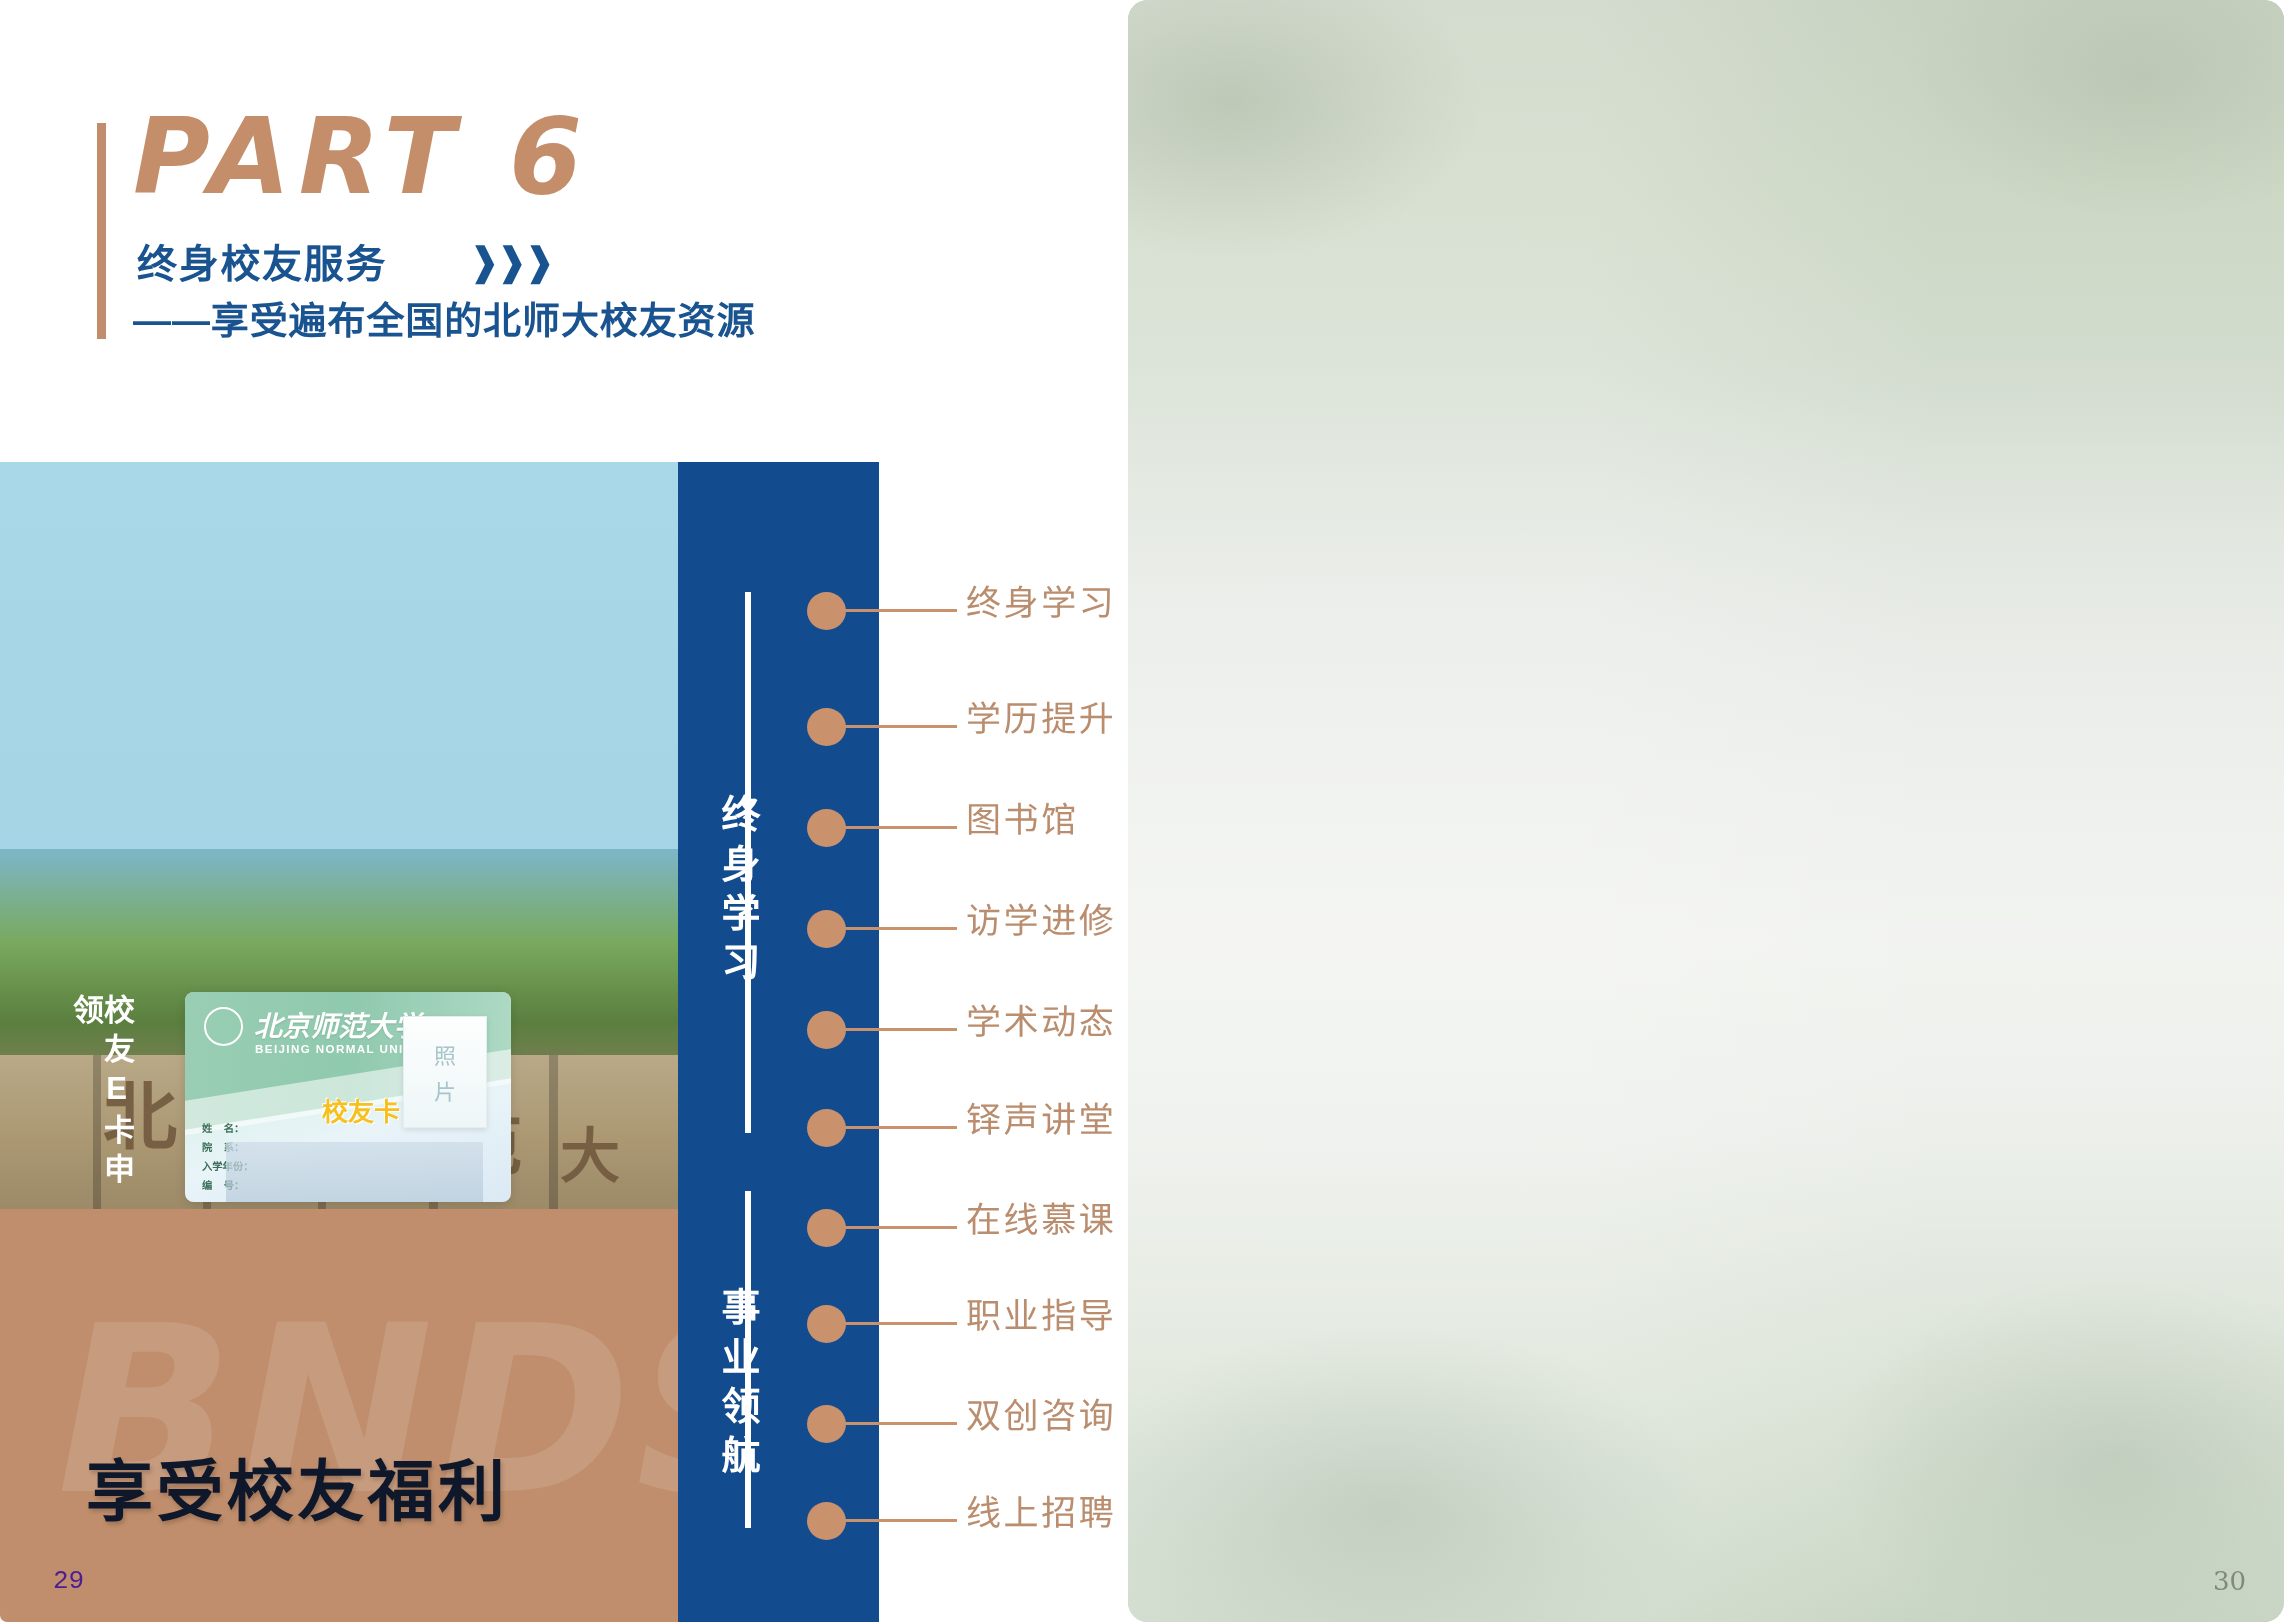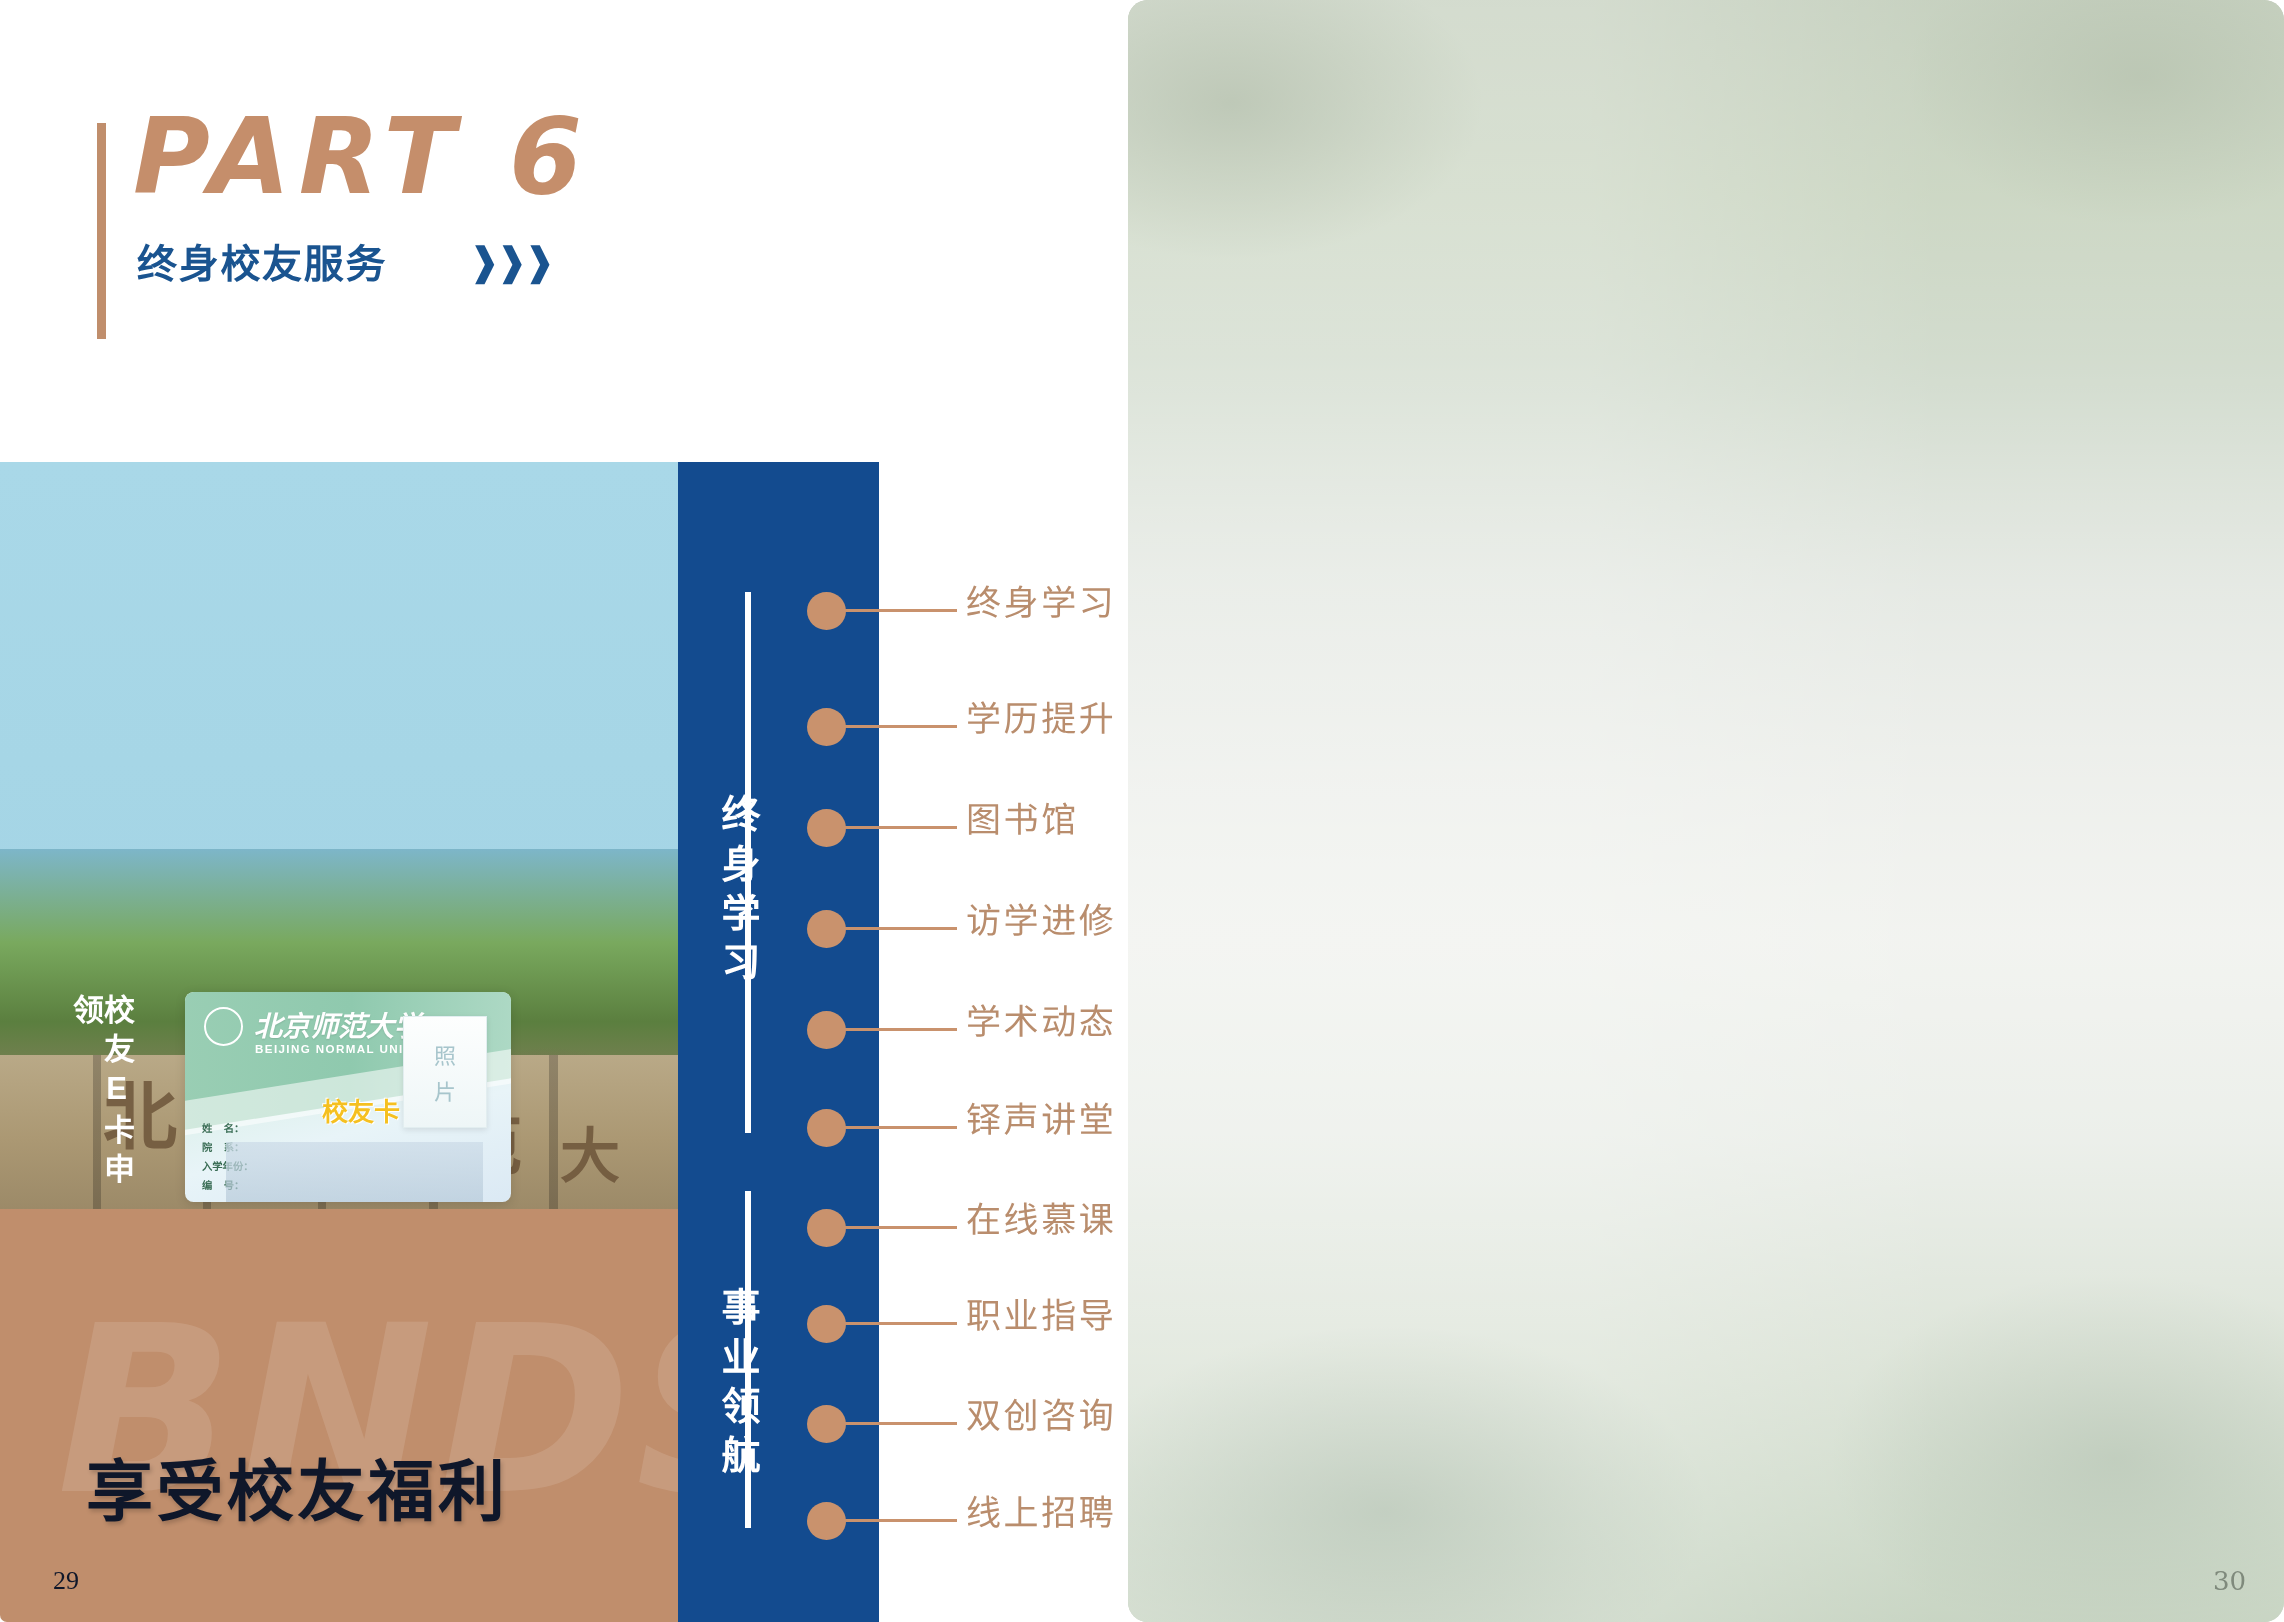--- a/index.html
+++ b/index.html
@@ -185,22 +185,22 @@
     letter-spacing: 5.1px; white-space: nowrap;
   }
   .benefit-title {
     position: absolute; left: 86px; top: 249px;
     font-size: 67px; line-height: 1; font-weight: bold;
     color: #0f172a; letter-spacing: 3.4px; white-space: nowrap;
     text-shadow: 1.7px 2.6px 4.3px rgba(0,0,0,.18);
   }
   .page-num-left {
     position: absolute; left: 53px; bottom: 27.5px;
-    font-size: 26px; color: #0f172a;
-    font-family: Liberation Serif, serif;
+    font-size: 26px; color: #4c1d95;
+    font-family: Liberation Mono, monospace;
   }
 
   
   .blue-col {
     position: absolute; left: 678px; top: 462px;
     width: 201px; height: 1160px;
     background: #134b8f;
   }
   .blue-rail {
     position: absolute; left: 745px; top: 592px;
@@ -282,20 +282,21 @@
 
 <div class="spread">
 
   <div class="page-left">
 
     <div class="header-block">
       <div class="accent-bar"></div>
       <div class="part-title">PART 6</div>
       <div class="sub-title">终身校友服务</div>
       <div class="chev">❱❱❱</div>
+      <div class="sub-title2">——享受遍布全国的北师大校友资源</div>
     </div>
 
     <div class="sky-area">
       <div class="campus-photo">
         <div class="stone-wall">
           <span class="wall-char c1">北</span>
           <span class="wall-char c2">京</span>
           <span class="wall-char c3">师</span>
           <span class="wall-char c4">范</span>
           <span class="wall-char c5">大</span>

